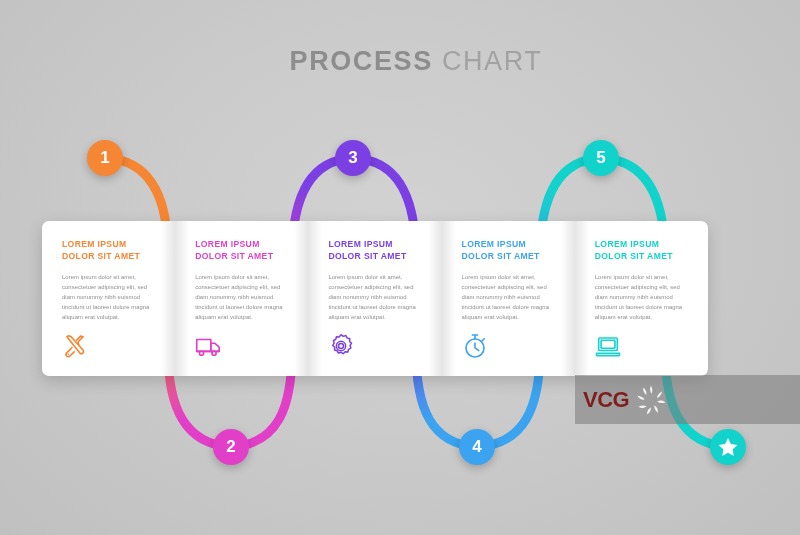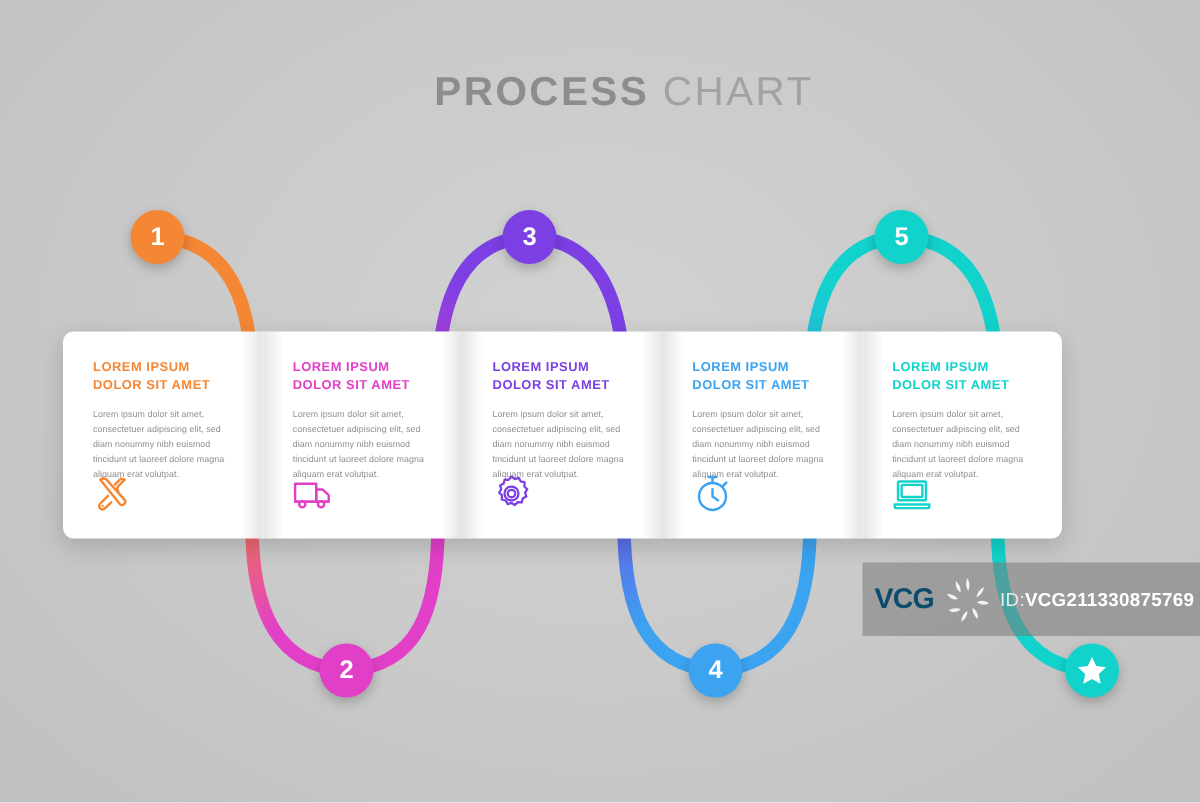--- a/index.html
+++ b/index.html
@@ -18,21 +18,21 @@
   #title-wrap span { font-size:27px; letter-spacing:1.6px; }
   .t-bold   { font-weight:bold; color:#8d8d8d; }
   .t-light  { font-weight:300;  color:#a2a2a2; }
 
   
   #ribbon-layer { position:absolute; inset:0; width:800px; height:535px; }
 
   
   #cards {
     position:absolute; left:42px; top:221px;
-    width:666px; height:138px;
+    width:666px; height:155px;
     background:#ffffff;
     border-radius:7px;
     box-shadow:0 5px 16px rgba(0,0,0,.17);
     display:flex;
   }
   .card {
     position:relative;
     width:133.2px; height:100%;
     padding:18px 16px 0 20px;
     overflow:hidden;
@@ -77,21 +77,21 @@
 
   
   #watermark{
     position:absolute; left:575px; top:375px;
     width:225px; height:49px;
     background:rgba(120,120,120,.55);
     display:flex; align-items:center; gap:5px;
     padding-left:8px;
   }
   #wm-logo{
-    font-size:19px; font-weight:bold; color:#0c4a6e; letter-spacing:-.5px;
+    font-size:22px; font-weight:bold; color:#7f1d1d; letter-spacing:-.5px;
   }
   #wm-burst{ width:34px; height:34px; }
   #wm-id{ font-size:12.5px; color:#e9e9e9; letter-spacing:.2px; }
   #wm-id b{ color:#fff; font-weight:bold; }
 </style>
 </head>
 <body>
 
 <div id="title-wrap">
   <span class="t-bold">PROCESS</span><span class="t-light"> CHART</span>
@@ -240,14 +240,13 @@
       <path d="M20 3 c2 4 2 7 0.5 10 -1.5 -3 -2.5 -6 -0.5 -10z"></path>
       <path d="M33 10 c-1 4.2 -3 6.6 -6 7.7 0.7 -3.3 2.4 -6.1 6 -7.7z"></path>
       <path d="M37 23 c-4.2 1.2 -7.2 0.7 -9.6 -1.3 3.1 -1.4 6.3 -1.8 9.6 1.3z"></path>
       <path d="M28 35 c-3.2 -2.9 -4.4 -5.7 -4 -8.9 2.7 2 4.7 4.5 4 8.9z"></path>
       <path d="M15 37 c0.6 -4.3 2.1 -6.9 5 -8.3 -0.2 3.3 -1.2 6.4 -5 8.3z"></path>
       <path d="M5 28 c3.9 -1.9 7 -2.1 9.8 -0.7 -2.6 2.1 -5.5 3.3 -9.8 0.7z"></path>
       <path d="M4 15 c4.3 0.5 7 1.8 8.5 4.5 -3.3 0.4 -6.5 -0.4 -8.5 -4.5z"></path>
       <path d="M11 5 c3 3.1 4.2 6 3.5 9.1 -2.6 -2.1 -4.4 -4.8 -3.5 -9.1z"></path>
     </g>
   </svg>
-  <span id="wm-id"><span>ID:</span><b>VCG211330875769</b></span>
 </div>
 
 </body></html>

